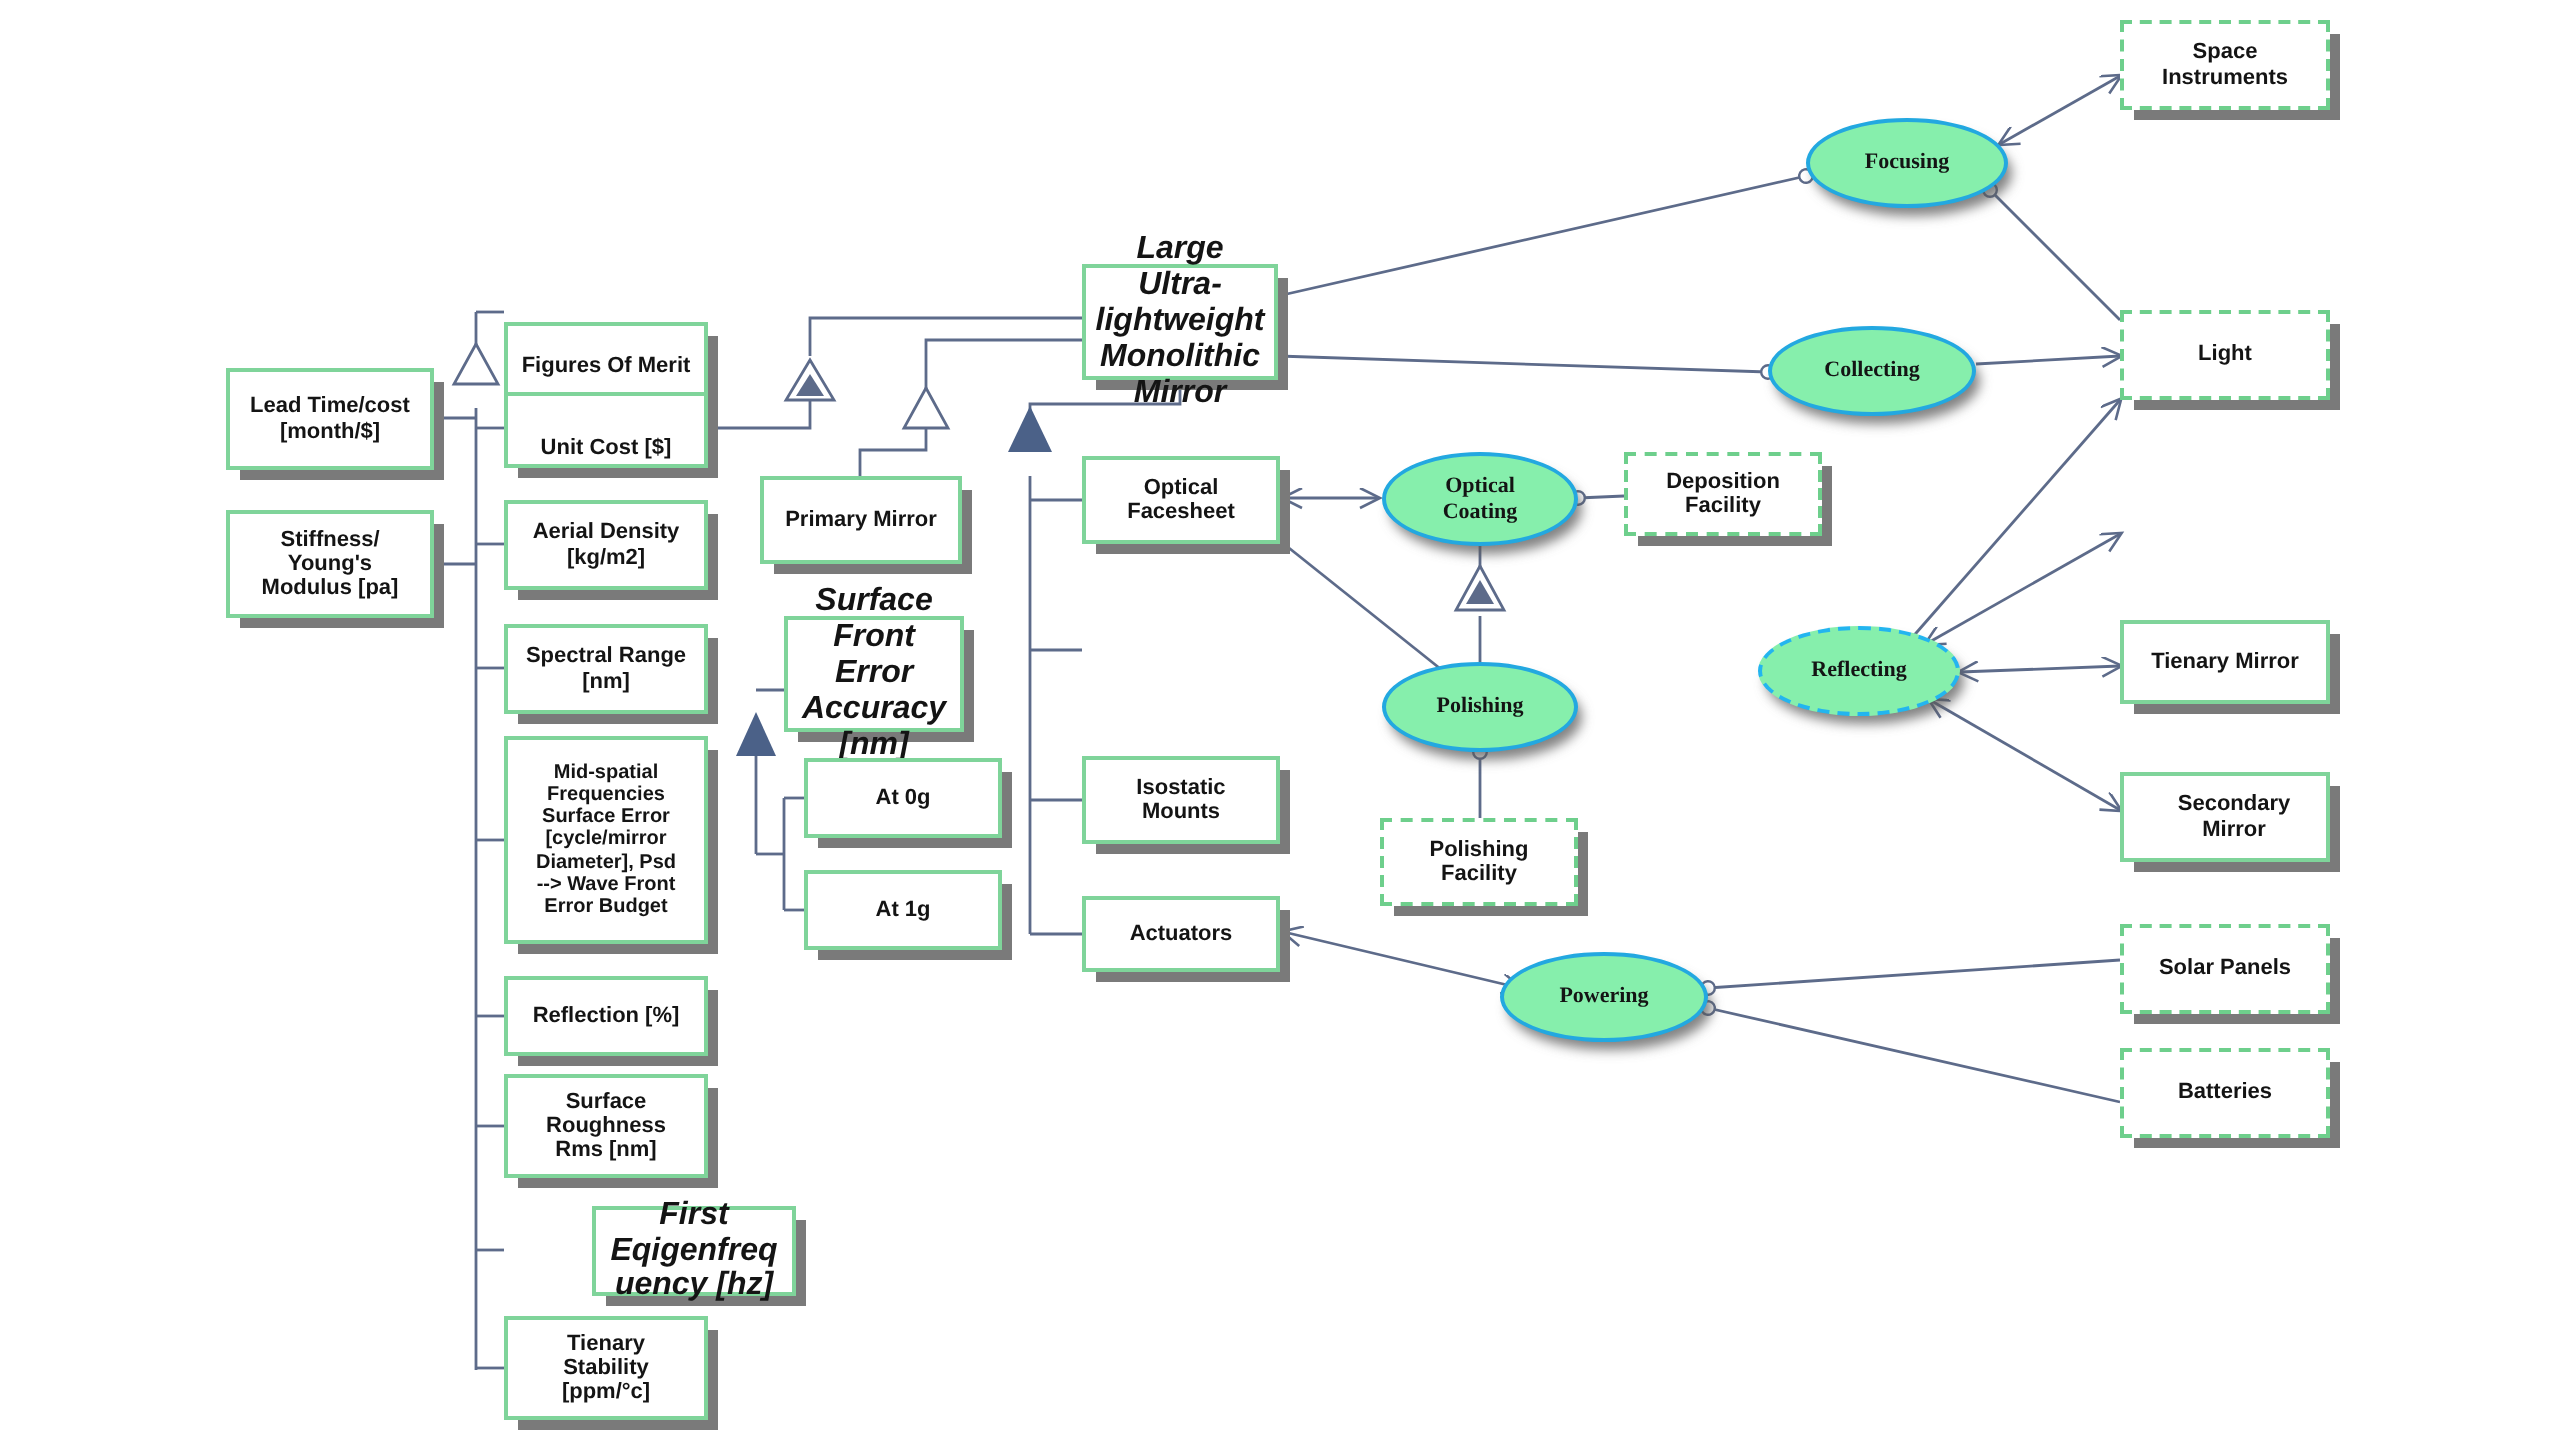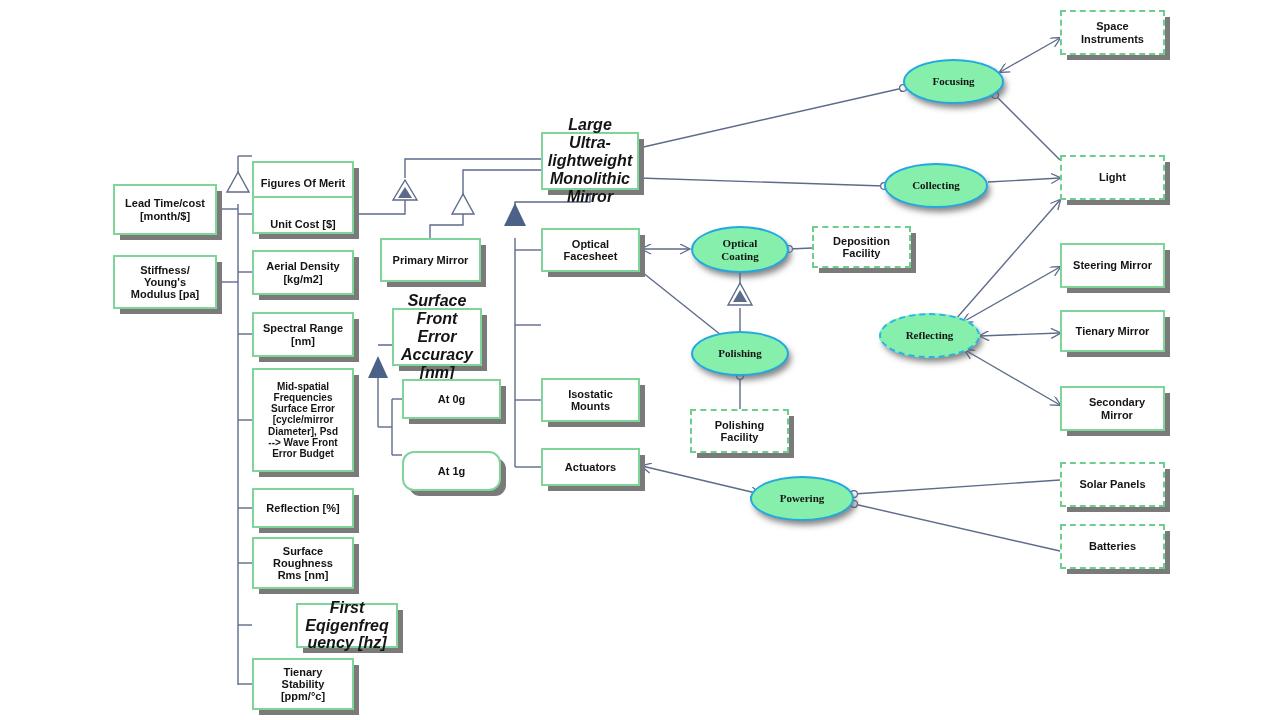--- a/index.html
+++ b/index.html
@@ -239,21 +239,21 @@
     <span class="label">Primary Mirror</span>
   </div>
   <div class="node block fs10" style="left:392px;top:308px;width:90px;height:58px;">
     <span class="label">Surface Front
 Error Accuracy
 [nm]</span>
   </div>
   <div class="node block fs11" style="left:402px;top:379px;width:99px;height:40px;">
     <span class="label">At 0g</span>
   </div>
-  <div class="node block fs11" style="left:402px;top:451px;width:99px;height:40px;border-radius:12px;">
+  <div class="node block fs11" style="left:402px;top:435px;width:99px;height:40px;">
     <span class="label">At 1g</span>
   </div>
 
   <div class="node block fs10" style="left:541px;top:132px;width:98px;height:58px;">
     <span class="label">Large Ultra-
 lightweight
 Monolithic
 Mirror</span>
   </div>
 
@@ -298,23 +298,20 @@
     <span class="label">Powering</span>
   </div>
 
   <div class="node block dashed fs11" style="left:1060px;top:10px;width:105px;height:45px;">
     <span class="label">Space
 Instruments</span>
   </div>
   <div class="node block dashed fs11" style="left:1060px;top:155px;width:105px;height:45px;">
     <span class="label">Light</span>
   </div>
-  <div class="node block fs11" style="left:1060px;top:243px;width:105px;height:45px;">
-    <span class="label">Steering Mirror</span>
-  </div>
   <div class="node block fs11" style="left:1060px;top:310px;width:105px;height:42px;">
     <span class="label">Tienary Mirror</span>
   </div>
   <div class="node block fs11" style="left:1060px;top:386px;width:105px;height:45px;padding-left:13px;">
     <span class="label">Secondary
 Mirror</span>
   </div>
   <div class="node block dashed fs11" style="left:1060px;top:462px;width:105px;height:45px;">
     <span class="label">Solar Panels</span>
   </div>

